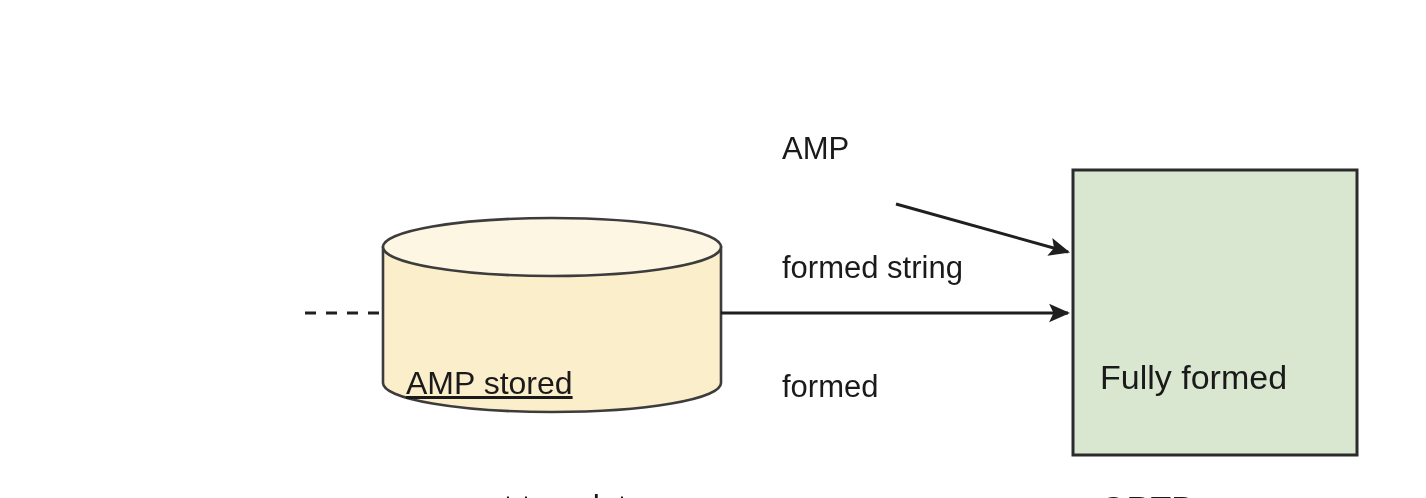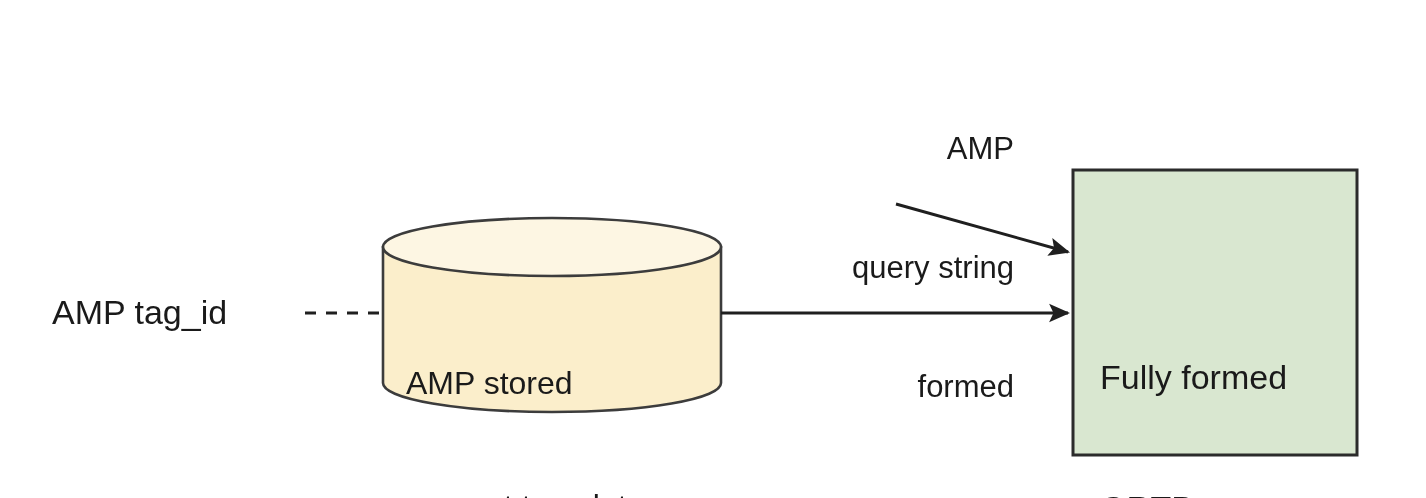--- a/index.html
+++ b/index.html
@@ -38,36 +38,36 @@
     top: 291px;
     font-size: 34px;
   }
 
   
   #datastore-text {
     left: 406px;
     top: 281px;
     font-size: 32px;
   }
-  #datastore-text .line { display: block; }
+  #datastore-text .line { display: block; text-decoration: underline; }
 
   
   #ortb-text {
     left: 1091px;
     top: 269px;
     font-size: 34px;
   }
   #ortb-text .line { display: block; margin-left: 9px; }
 
   
   #query-params-label {
     left: 782px;
     top: 50px;
     width: 232px;
-    text-align: right;
+    text-align: left;
     font-size: 31px;
   }
   #query-params-label .line { display: block; }
 </style>
 </head>
 <body>
 
 <div id="canvas">
 
   <svg id="diagram-svg" viewBox="0 0 1426 498" xmlns="http://www.w3.org/2000/svg">
@@ -87,31 +87,30 @@
 
     <rect x="1073" y="170" width="284" height="285" fill="#d9e7d0" stroke="#2b2b2b" stroke-width="3"></rect>
 
     <line x1="305" y1="313" x2="386" y2="313" stroke="#1f1f1f" stroke-width="3.2" stroke-dasharray="11 10"></line>
 
     <line x1="721" y1="313" x2="1068" y2="313" stroke="#1f1f1f" stroke-width="3" marker-end="url(#arrow-head)"></line>
 
     <line x1="896" y1="204" x2="1068" y2="252" stroke="#1f1f1f" stroke-width="3" marker-end="url(#arrow-head)"></line>
   </svg>
 
-  <div class="label" id="amp-tag-id-label">AMP tag_id</div>
 
   <div class="label" id="datastore-text">
     <span class="line">AMP stored</span>
     <span class="line">request template</span>
   </div>
 
   <div class="label" id="ortb-text">
     <span class="line">Fully formed</span>
     <span class="line">ORTB</span>
   </div>
 
   <div class="label" id="query-params-label">
     <span class="line">AMP</span>
-    <span class="line">query string</span>
+    <span class="line">formed string</span>
     <span class="line">formed</span>
   </div>
 
 </div>
 
 </body></html>

